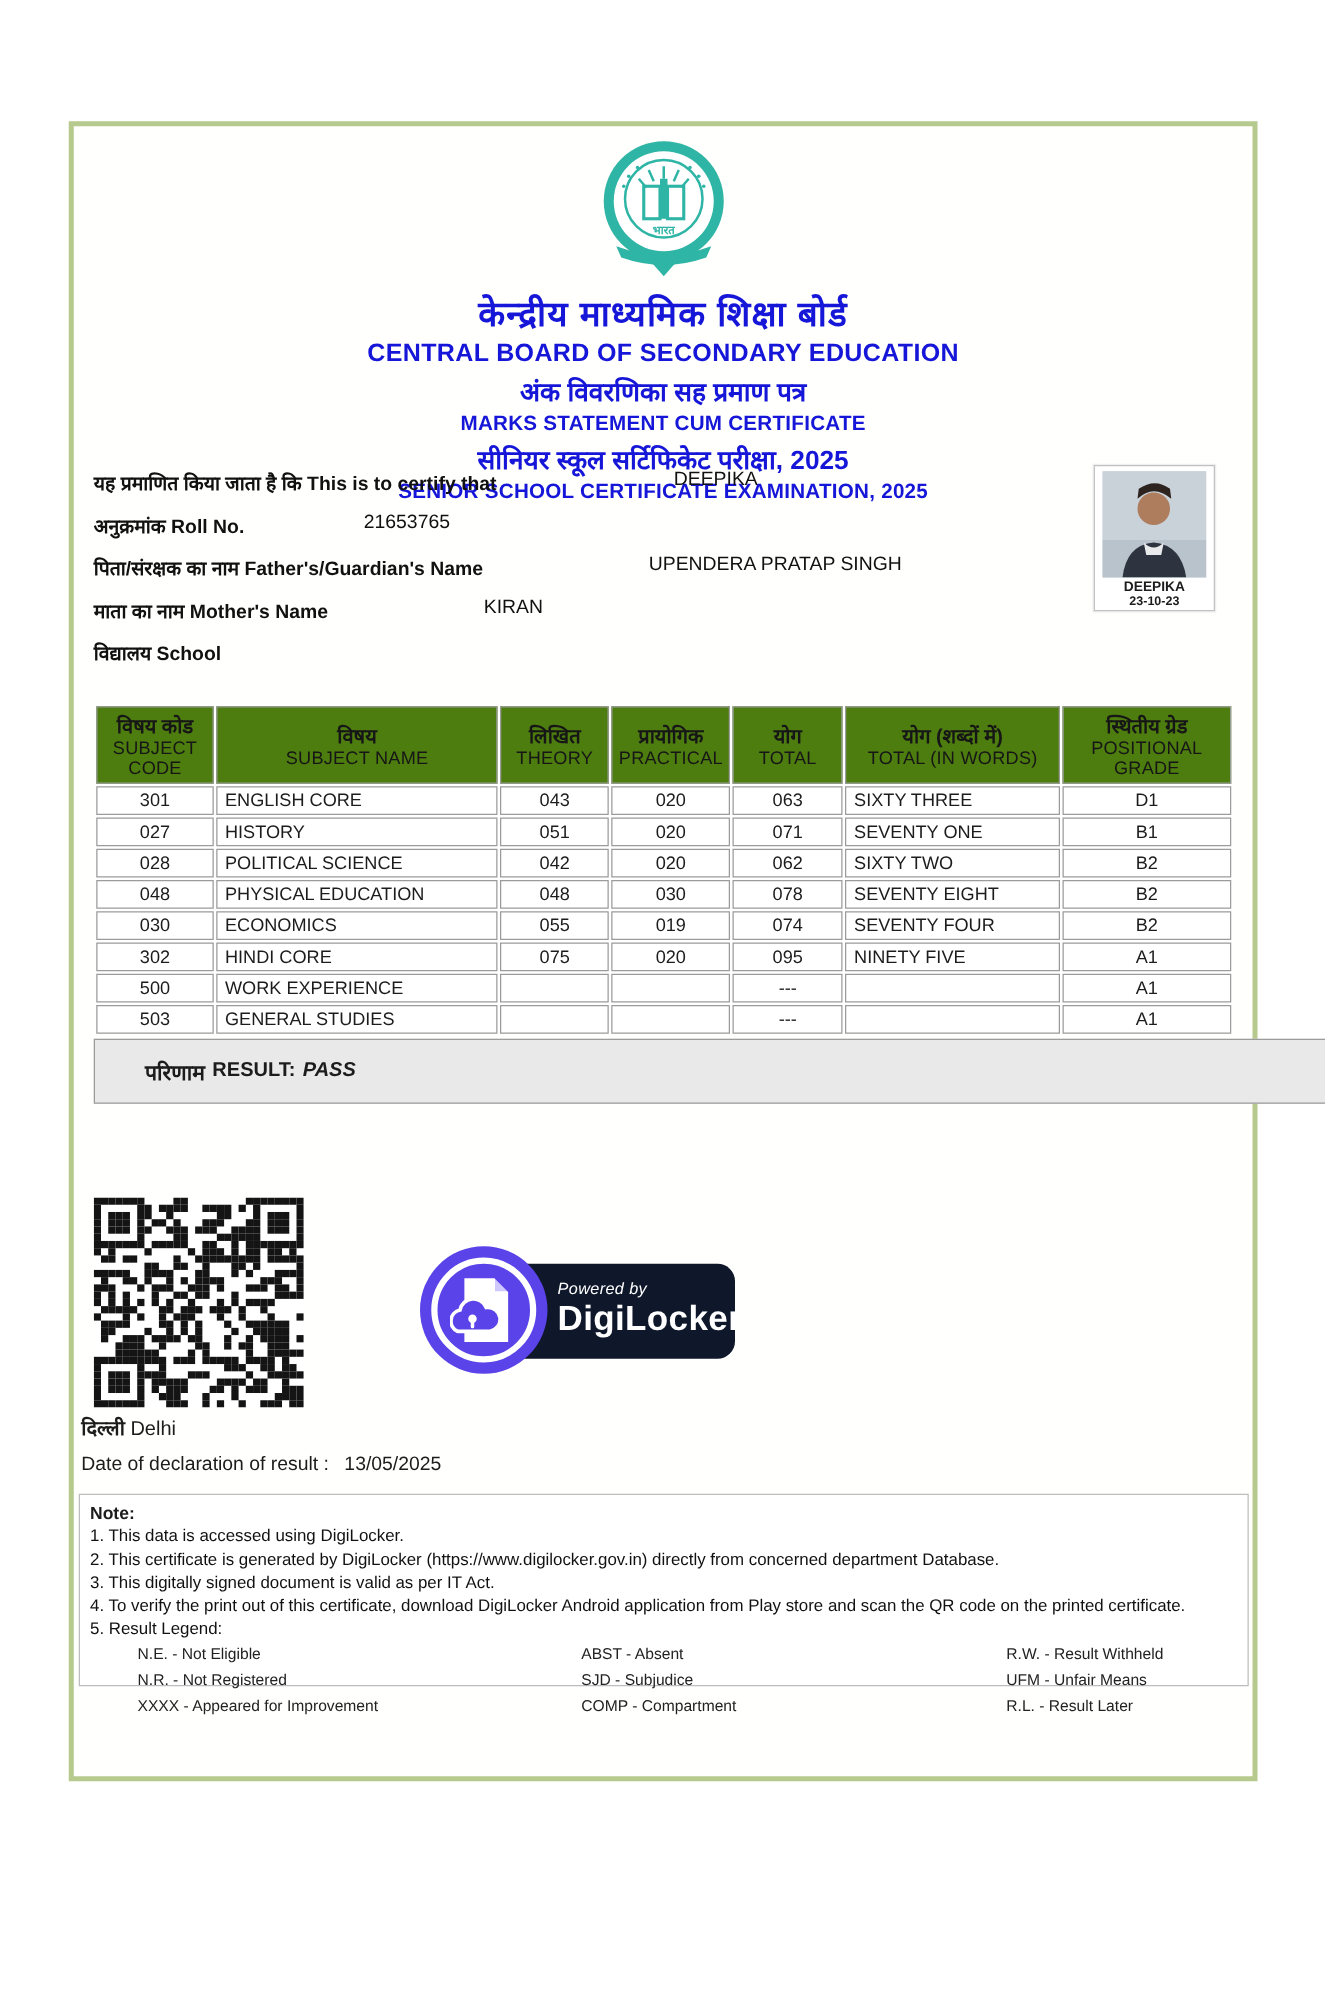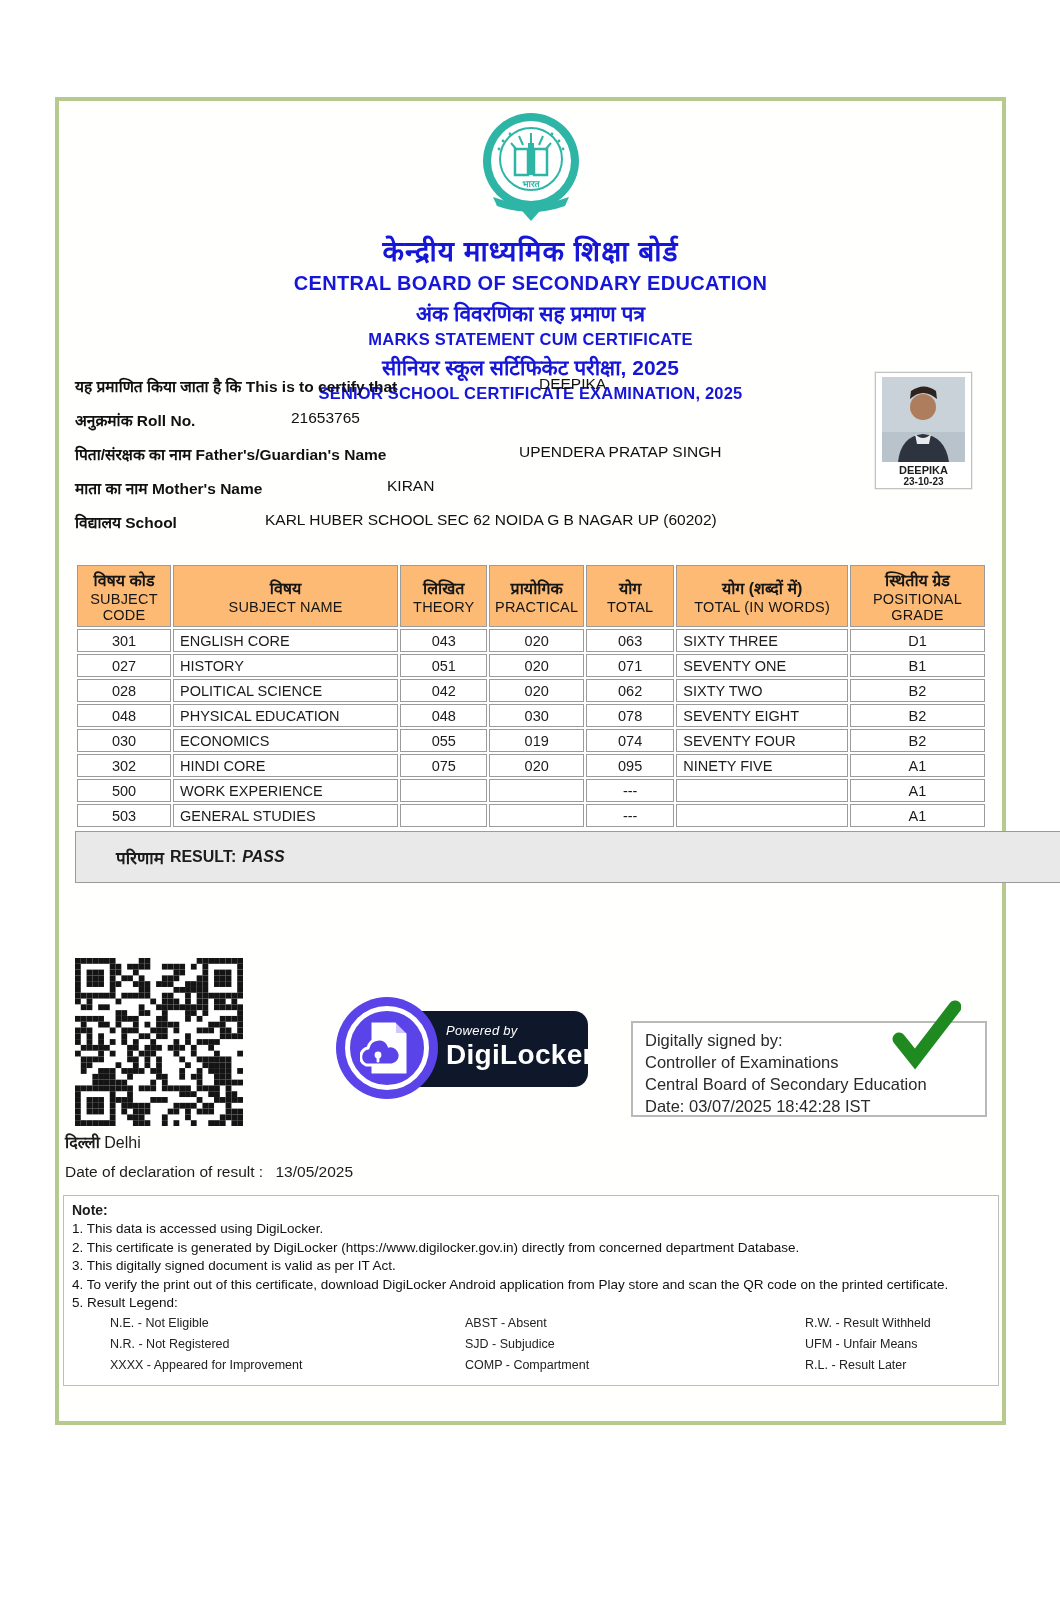--- a/index.html
+++ b/index.html
@@ -30,21 +30,21 @@
   .photo-box { position:absolute; top:271px; left:816px; width:97px; height:117px;
     border:1px solid #c2c2c2; background:#fff; padding:4px 6px 2px; text-align:center;
     box-shadow:0 0 0 1px #eee; }
   .photo-img { width:83px; height:85px; display:block; margin:0 auto; background:#cdd4da; }
   .photo-name { font-size:11px; font-weight:bold; margin-top:2px; }
   .photo-date { font-size:10px; font-weight:bold; }
   
   .table-wrap { position:absolute; top:462px; left:16px; width:912px; }
   table.marks { border-collapse:separate; border-spacing:2px; width:912px; background:#fff; }
   table.marks th, table.marks td { border:1px solid #9b9b9b; vertical-align:middle; }
-  table.marks th { background:#fdba74; font-weight:normal; padding:3px 2px; }
+  table.marks th { background:#4d7c0f; font-weight:normal; padding:3px 2px; }
   th .h-hi { display:block; font-size:16px; font-weight:bold; color:#161616; }
   th .h-en { display:block; font-size:14.5px; color:#161616; letter-spacing:.2px; }
   table.marks td { background:#fff; font-size:14.5px; padding:2px 6px; height:23px; }
   td.c-center { text-align:center; }
   td.c-left { text-align:left; }
   .result-band { margin-top:2px; width:1016px; border:1px solid #9b9b9b; background:#e9e9e9;
     height:52px; display:flex; align-items:center; padding-left:40px; }
   .result-band .r-hi { font-size:17px; font-weight:bold; margin-right:6px; }
   .result-band .r-en { font-size:16px; font-weight:bold; margin-right:6px; }
   .result-band .r-val { font-size:16px; font-weight:bold;font-style:italic; }
@@ -63,21 +63,21 @@
   
   .sig-box { position:absolute; top:920px; left:572px; width:356px; height:96px;
     border:2px solid #b9b9b9; background:#fff; padding:6px 10px 0 12px; }
   .sig-line { font-size:16.5px; color:#2a2a2a; line-height:22px; }
   .sig-check { position:absolute; right:24px; top:-26px; width:76px; height:76px; }
   
   .place-row { position:absolute; top:1030px; left:6px; font-size:16px; }
   .place-hi { font-weight:bold; }
   .decl-row { position:absolute; top:1062px; left:6px; font-size:15.5px; }
   
-  .note-box { position:absolute; top:1094px; left:4px; width:936px; height:191px;
+  .note-box { position:absolute; top:1094px; left:4px; width:936px; height:154px;
     border:1px solid #bdbdbd; background:#fff; padding:6px 8px 0 8px; }
   .note-title { font-size:14px; font-weight:bold; margin-bottom:2px; }
   .note-item { font-size:13.5px; line-height:18.5px; color:#111; }
   .legend-grid { margin-top:3px; margin-left:38px; display:grid;
     grid-template-columns:355px 340px auto; row-gap:7px; font-size:12.5px; color:#222; }
 </style>
 </head>
 <body>
 
 <div class="certificate">
@@ -137,21 +137,20 @@
       <span class="info-val" style="left:444px">UPENDERA PRATAP SINGH</span>
     </div>
     <div class="info-row">
       <span class="lbl-hi">माता का नाम</span>
       <span class="lbl-en">Mother's Name</span>
       <span class="info-val" style="left:312px">KIRAN</span>
     </div>
     <div class="info-row">
       <span class="lbl-hi">विद्यालय</span>
       <span class="lbl-en">School</span>
-      <span class="info-val" style="left:190px">KARL HUBER SCHOOL SEC 62 NOIDA G B NAGAR UP (60202)</span>
     </div>
   </div>
 
   <div class="photo-box">
     <svg class="photo-img" viewBox="0 0 83 85">
       <rect width="83" height="85" fill="#c9d2d8"></rect>
       <rect y="55" width="83" height="30" fill="#b9c3cb"></rect>
       <circle cx="41" cy="30" r="13" fill="#ad7d5e"></circle>
       <path d="M28 22 q13 -12 27 0 l-1 -8 q-12 -9 -25 0 z" fill="#2d2420"></path>
       <path d="M16 85 q3 -26 25 -28 q22 2 26 28 z" fill="#2e3340"></path>
@@ -744,29 +743,20 @@
           <path d="M36 2 l12 12 h-12 z" fill="#cfc8ff"></path>
           <path d="M10 2 h26 l12 12 v42 h-38 z" fill="none" stroke="#5a43e8" stroke-width="3"></path>
           <path d="M6 46 a9 9 0 0 1 2 -17 a11 11 0 0 1 21 -2 a8 8 0 0 1 3 19 z" fill="#5a43e8" stroke="#ffffff" stroke-width="3"></path>
           <circle cx="18" cy="36" r="3.4" fill="#ffffff"></circle>
           <rect x="16.6" y="37" width="2.8" height="6.5" rx="1.2" fill="#ffffff"></rect>
         </svg>
       </div>
     </div>
   </div>
 
-  <div class="sig-box">
-    <svg class="sig-check" viewBox="0 0 76 76">
-      <path d="M14 42 L30 62 L70 10" fill="none" stroke="#1f8a1f" stroke-width="13" stroke-linecap="round" stroke-linejoin="miter"></path>
-    </svg>
-    <div class="sig-line">Digitally signed by:</div>
-    <div class="sig-line">Controller of Examinations</div>
-    <div class="sig-line">Central Board of Secondary Education</div>
-    <div class="sig-line">Date: 03/07/2025 18:42:28 IST</div>
-  </div>
 
   <div class="place-row">
     <span class="place-hi">दिल्ली</span>
     <span>Delhi</span>
   </div>
   <div class="decl-row">
     <span>Date of declaration of result :</span>
     <span style="margin-left:8px">13/05/2025</span>
   </div>
 

